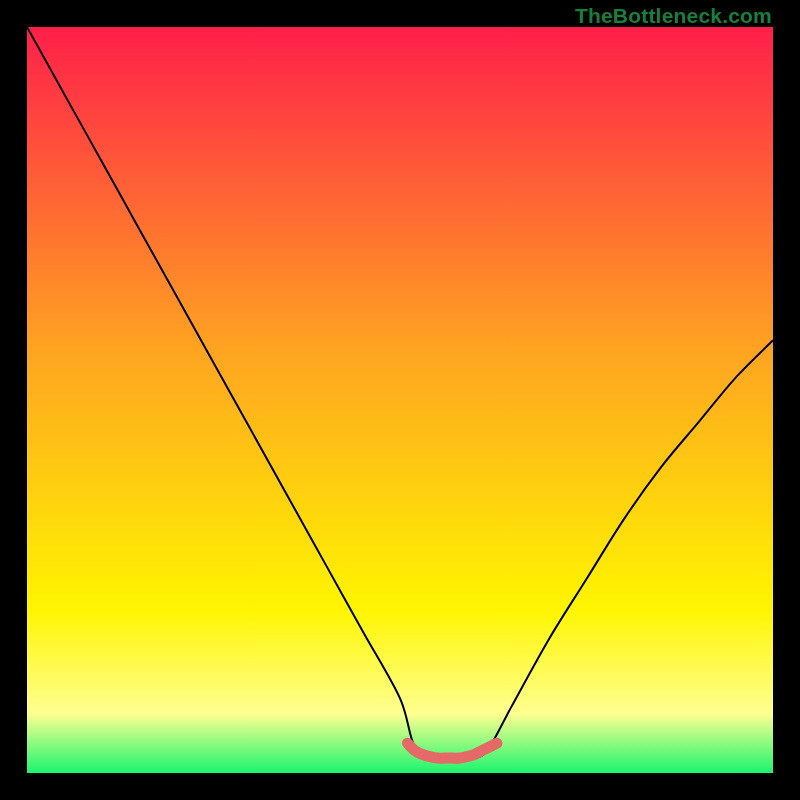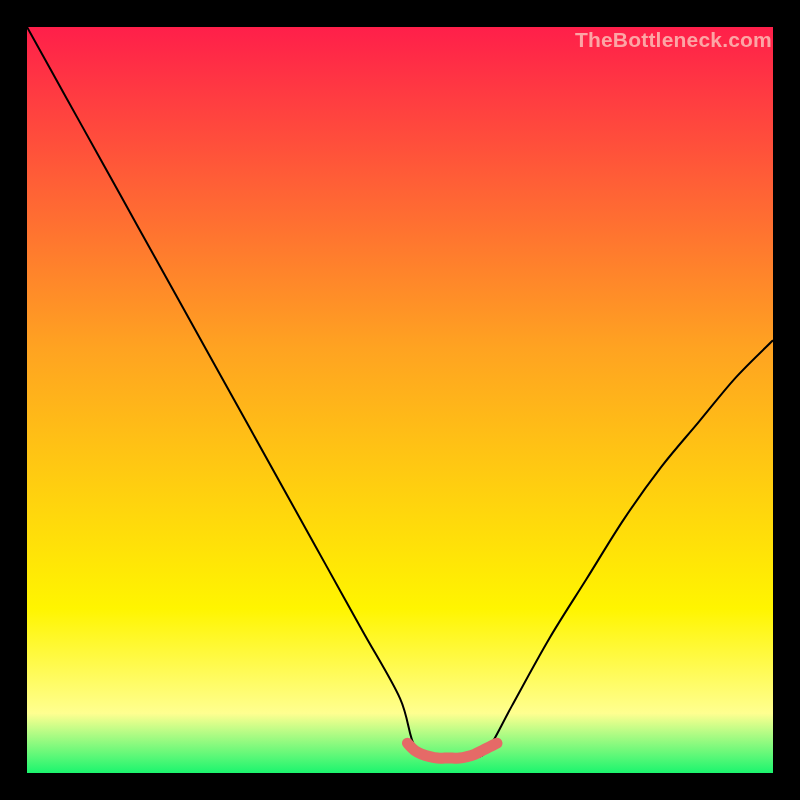--- a/index.html
+++ b/index.html
@@ -22,26 +22,25 @@
     position: absolute;
     left: 0;
     top: 0;
     width: 746px;
     height: 746px;
   }
   .watermark {
     position: absolute;
     top: 4px;
     right: 28px;
-    color: #fca5a5;
+    color: #15803d;
     font-family: Arial, Helvetica, sans-serif;
     font-size: 21px;
     font-weight: 600;
     letter-spacing: 0.2px;
-    margin-top: 24px;
   }
   svg {
     display: block;
   }
 </style>
 </head>
 <body>
 
 <div class="frame">
   <svg class="plot-area" viewBox="0 0 746 746">

